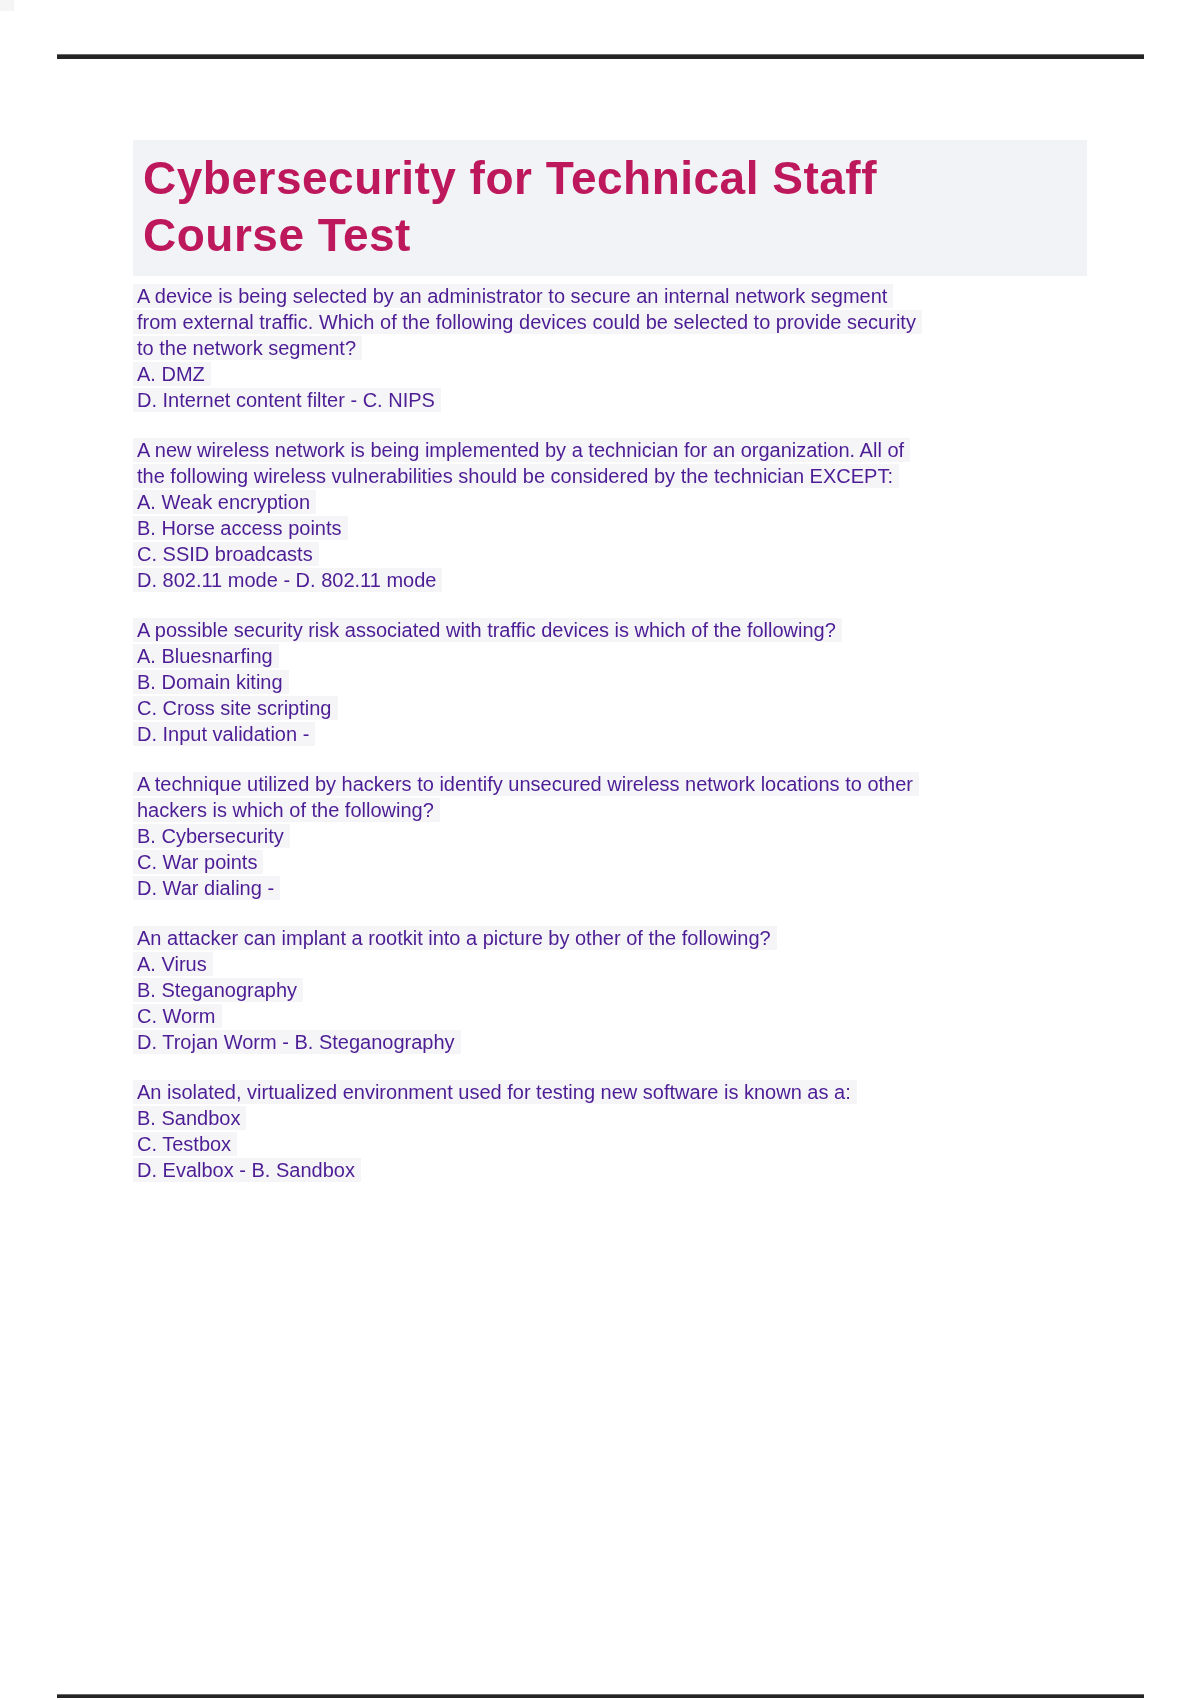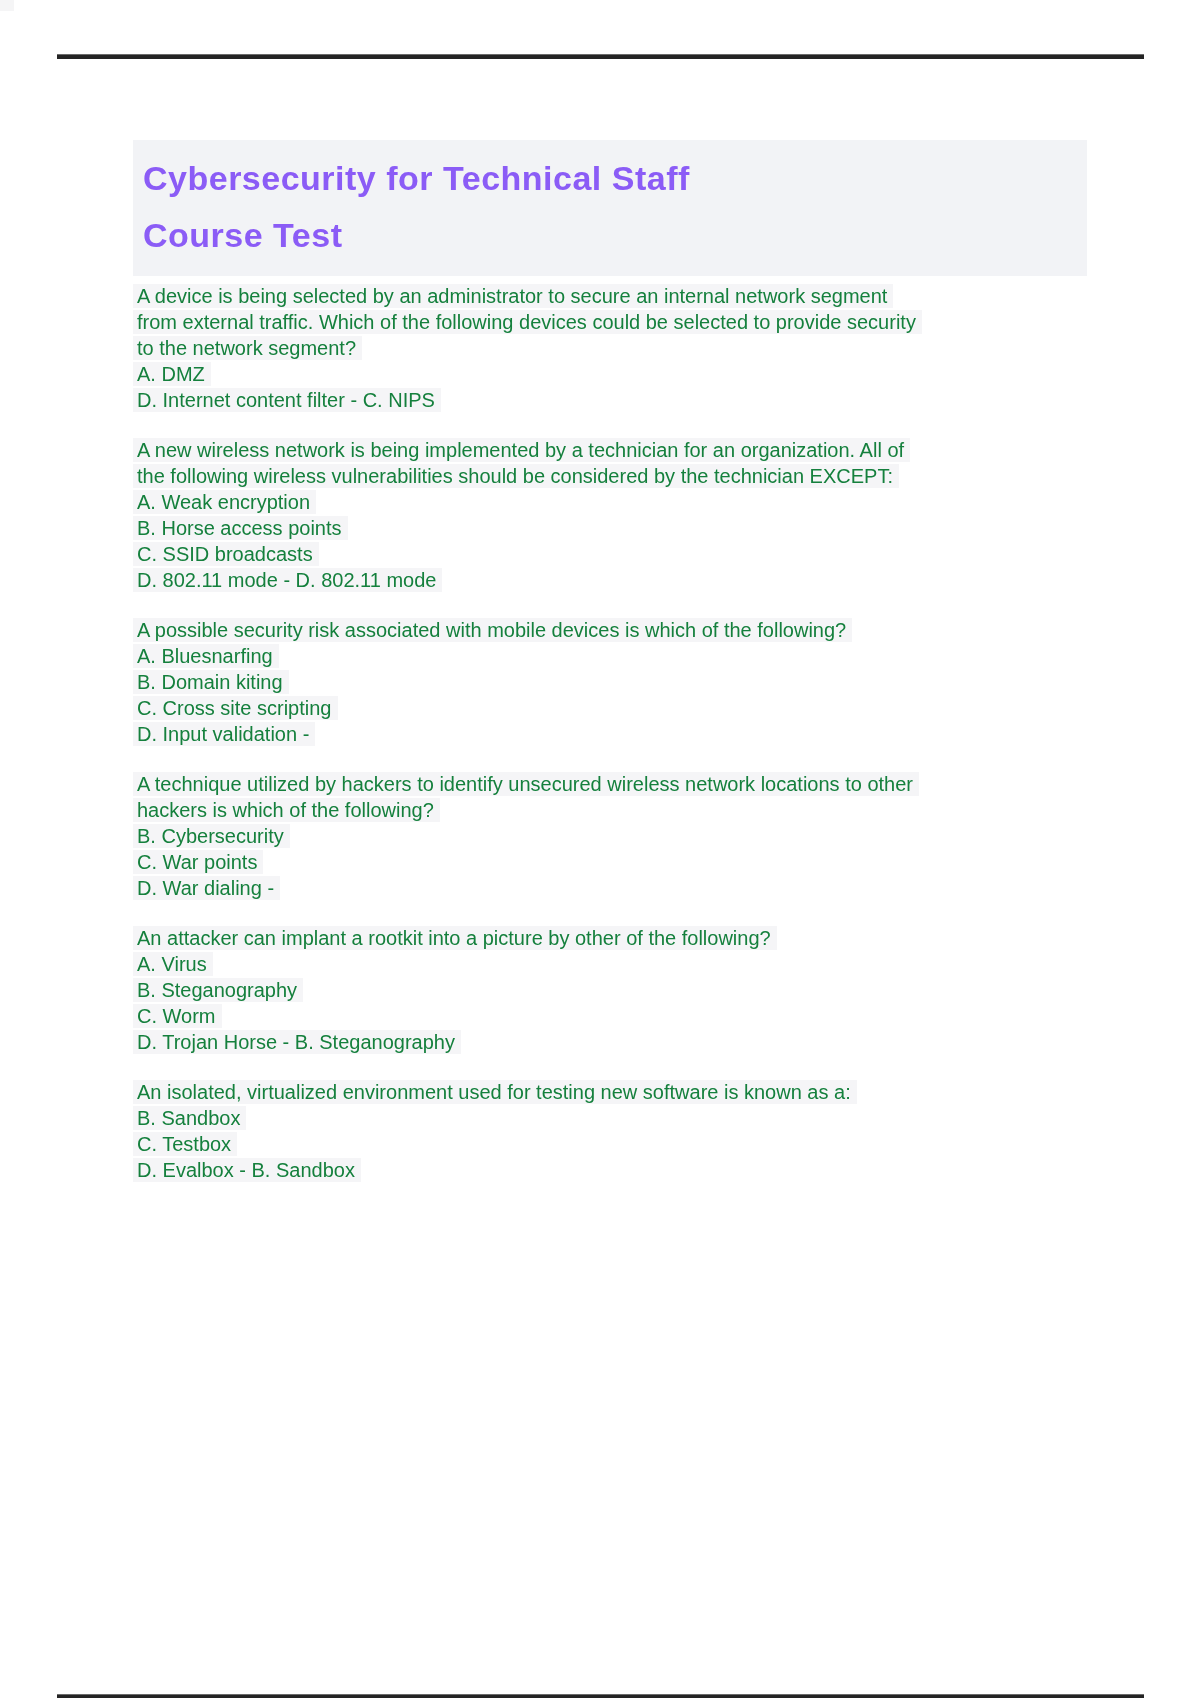--- a/index.html
+++ b/index.html
@@ -45,41 +45,41 @@
   .title-block {
     position: absolute;
     left: 133px;
     top: 140px;
     width: 954px;
     background: #f2f3f6;
     padding: 10px 0 12px 10px;
     box-sizing: border-box;
   }
   .title-line {
-    font-size: 34px;
+    font-size: 46px;
     line-height: 57px;
     font-weight: bold;
-    color: #8b5cf6;
+    color: #be185d;
     letter-spacing: 0.5px;
     white-space: nowrap;
   }
   .questions {
     position: absolute;
     left: 137px;
     top: 283px;
     width: 960px;
   }
   .question {
     margin: 0 0 24px 0;
   }
   .qline {
     height: 26px;
     line-height: 26px;
     font-size: 20px;
-    color: #15803d;
+    color: #4c1d95;
     white-space: nowrap;
   }
   .hl {
     background: #f5f5f7;
     padding: 1px 6px 1px 4px;
     margin-left: -4px;
   }
 </style>
 </head>
 <body>
@@ -103,39 +103,39 @@
       </div>
       <div class="question">
         <div class="qline"><span class="hl">A new wireless network is being implemented by a technician for an organization. All of</span></div>
         <div class="qline"><span class="hl">the following wireless vulnerabilities should be considered by the technician EXCEPT:</span></div>
         <div class="qline"><span class="hl">A. Weak encryption</span></div>
         <div class="qline"><span class="hl">B. Horse access points</span></div>
         <div class="qline"><span class="hl">C. SSID broadcasts</span></div>
         <div class="qline"><span class="hl">D. 802.11 mode - D. 802.11 mode</span></div>
       </div>
       <div class="question">
-        <div class="qline"><span class="hl">A possible security risk associated with mobile devices is which of the following?</span></div>
+        <div class="qline"><span class="hl">A possible security risk associated with traffic devices is which of the following?</span></div>
         <div class="qline"><span class="hl">A. Bluesnarfing</span></div>
         <div class="qline"><span class="hl">B. Domain kiting</span></div>
         <div class="qline"><span class="hl">C. Cross site scripting</span></div>
         <div class="qline"><span class="hl">D. Input validation -</span></div>
       </div>
       <div class="question">
         <div class="qline"><span class="hl">A technique utilized by hackers to identify unsecured wireless network locations to other</span></div>
         <div class="qline"><span class="hl">hackers is which of the following?</span></div>
         <div class="qline"><span class="hl">B. Cybersecurity</span></div>
         <div class="qline"><span class="hl">C. War points</span></div>
         <div class="qline"><span class="hl">D. War dialing -</span></div>
       </div>
       <div class="question">
         <div class="qline"><span class="hl">An attacker can implant a rootkit into a picture by other of the following?</span></div>
         <div class="qline"><span class="hl">A. Virus</span></div>
         <div class="qline"><span class="hl">B. Steganography</span></div>
         <div class="qline"><span class="hl">C. Worm</span></div>
-        <div class="qline"><span class="hl">D. Trojan Horse - B. Steganography</span></div>
+        <div class="qline"><span class="hl">D. Trojan Worm - B. Steganography</span></div>
       </div>
       <div class="question">
         <div class="qline"><span class="hl">An isolated, virtualized environment used for testing new software is known as a:</span></div>
         <div class="qline"><span class="hl">B. Sandbox</span></div>
         <div class="qline"><span class="hl">C. Testbox</span></div>
         <div class="qline"><span class="hl">D. Evalbox - B. Sandbox</span></div>
       </div>
     </div>
 
   <div class="rule rule-bottom"></div>

